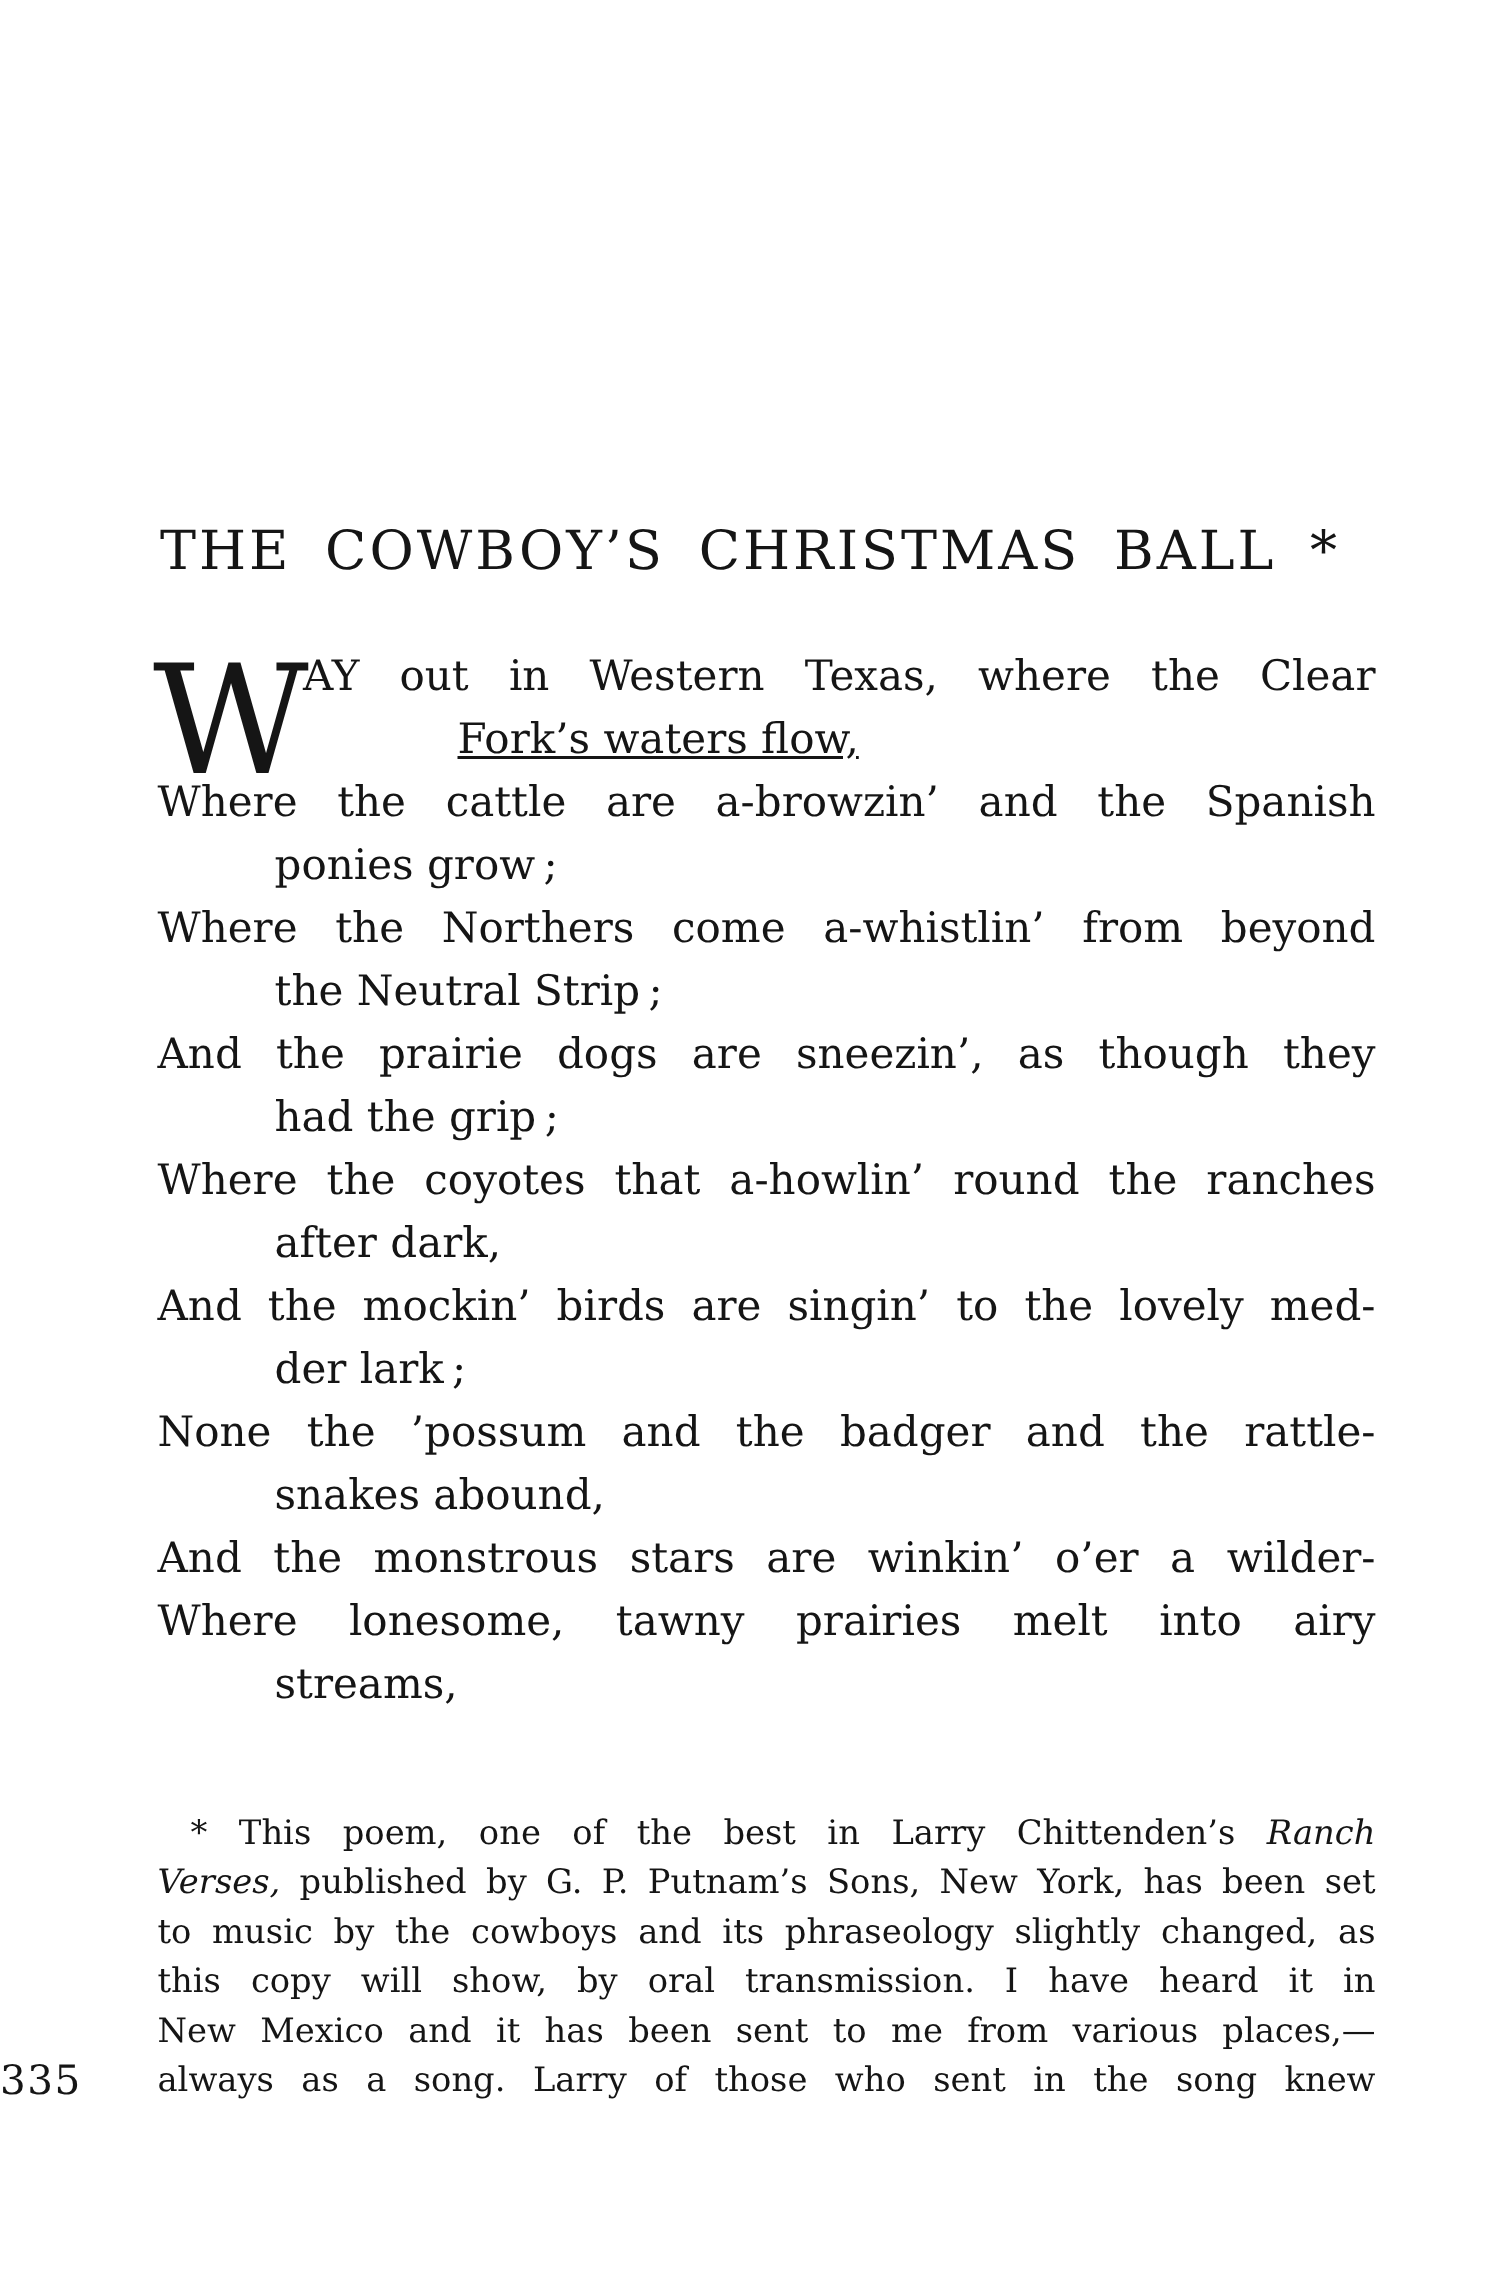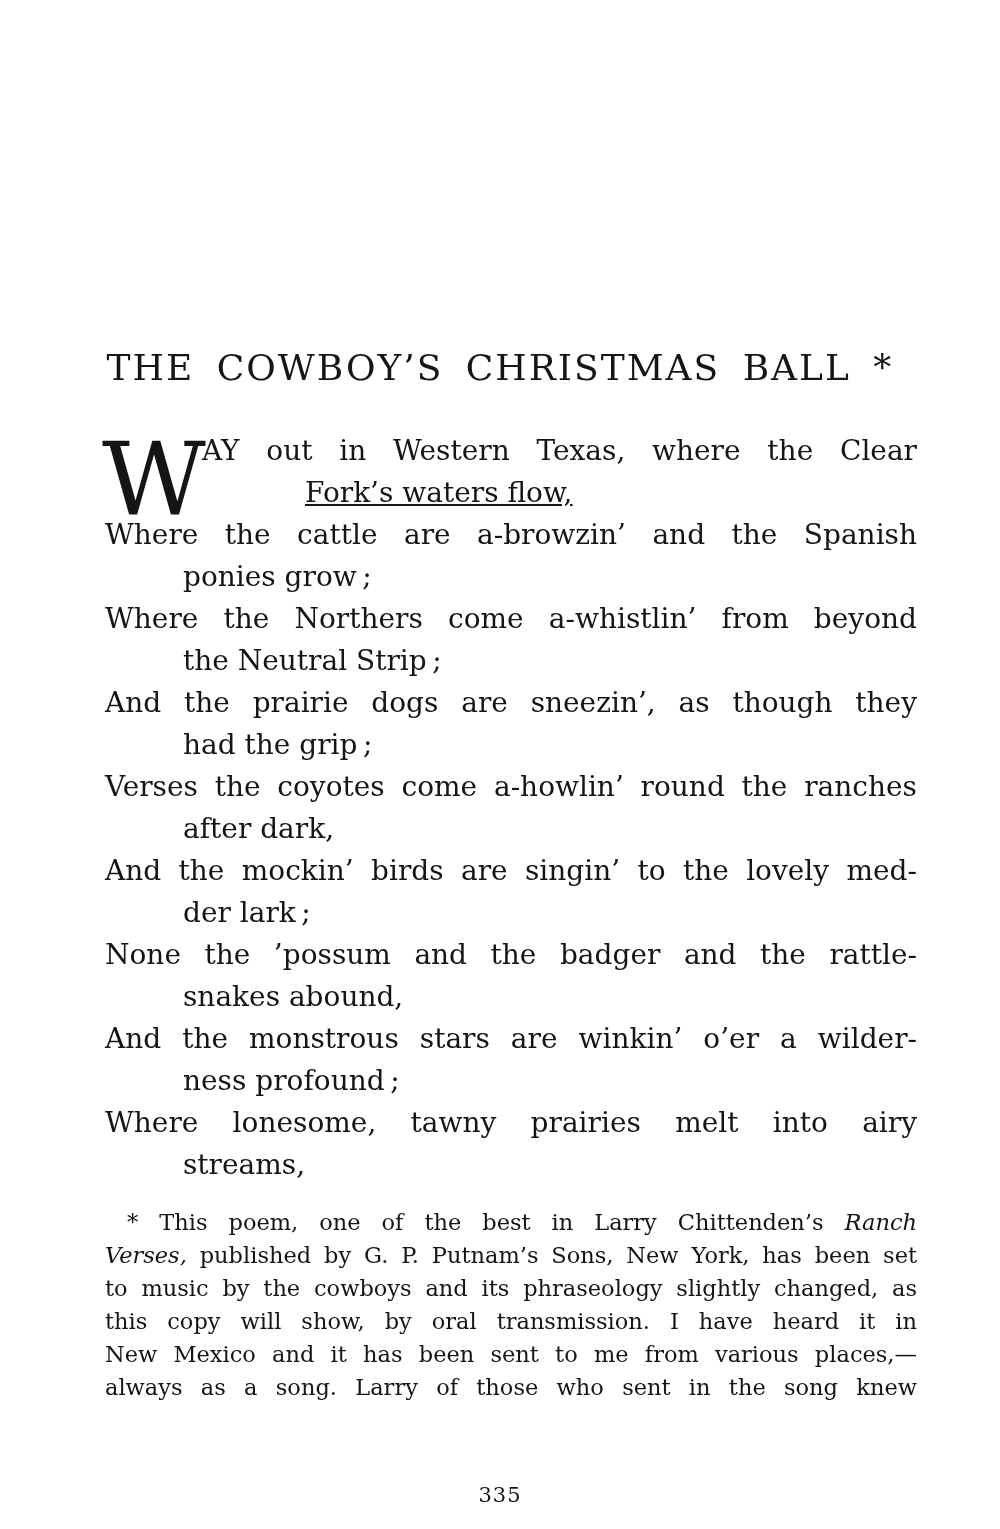--- a/index.html
+++ b/index.html
@@ -55,25 +55,24 @@
   }
   .fn-line {
     text-align: justify;
     text-align-last: justify;
   }
   .fn-line.first { text-indent: 22px; }
   .fn-line.last { text-align: left; text-align-last: left; }
   .fn-italic { font-style: italic; }
   .pagenum {
     position: absolute;
-    top: 1483px;
+    top: 1372px;
     left: 0;
     width: 100%;
-    text-align: center;
-    font-size: 21px;
+    font-size: 27px;
     letter-spacing: 1px;
   }
 </style>
 </head>
 <body>
 
 <div class="page">
 
   <div class="title">THE COWBOY’S CHRISTMAS BALL *</div>
 
@@ -84,31 +83,30 @@
 
     <div class="pline">Where the cattle are a-browzin’ and the Spanish</div>
     <div class="cont">ponies grow ;</div>
 
     <div class="pline">Where the Northers come a-whistlin’ from beyond</div>
     <div class="cont">the Neutral Strip ;</div>
 
     <div class="pline">And the prairie dogs are sneezin’, as though they</div>
     <div class="cont">had the grip ;</div>
 
-    <div class="pline">Verses the coyotes come a-howlin’ round the ranches</div>
+    <div class="pline">Where the coyotes that a-howlin’ round the ranches</div>
     <div class="cont">after dark,</div>
 
     <div class="pline">And the mockin’ birds are singin’ to the lovely med-</div>
     <div class="cont">der lark ;</div>
 
     <div class="pline">None the ’possum and the badger and the rattle-</div>
     <div class="cont">snakes abound,</div>
 
     <div class="pline">And the monstrous stars are winkin’ o’er a wilder-</div>
-    <div class="cont">ness profound ;</div>
 
     <div class="pline">Where lonesome, tawny prairies melt into airy</div>
     <div class="cont">streams,</div>
   </div>
 
   <div class="footnote">
     <div class="fn-line first"><span>* This poem, one of the best in Larry Chittenden’s </span><span class="fn-italic">Ranch</span><span></span></div>
     <div class="fn-line"><span></span><span class="fn-italic">Verses,</span><span> published by G. P. Putnam’s Sons, New York, has been set</span></div>
     <div class="fn-line">to music by the cowboys and its phraseology slightly changed, as</div>
     <div class="fn-line">this copy will show, by oral transmission.  I have heard it in</div>

